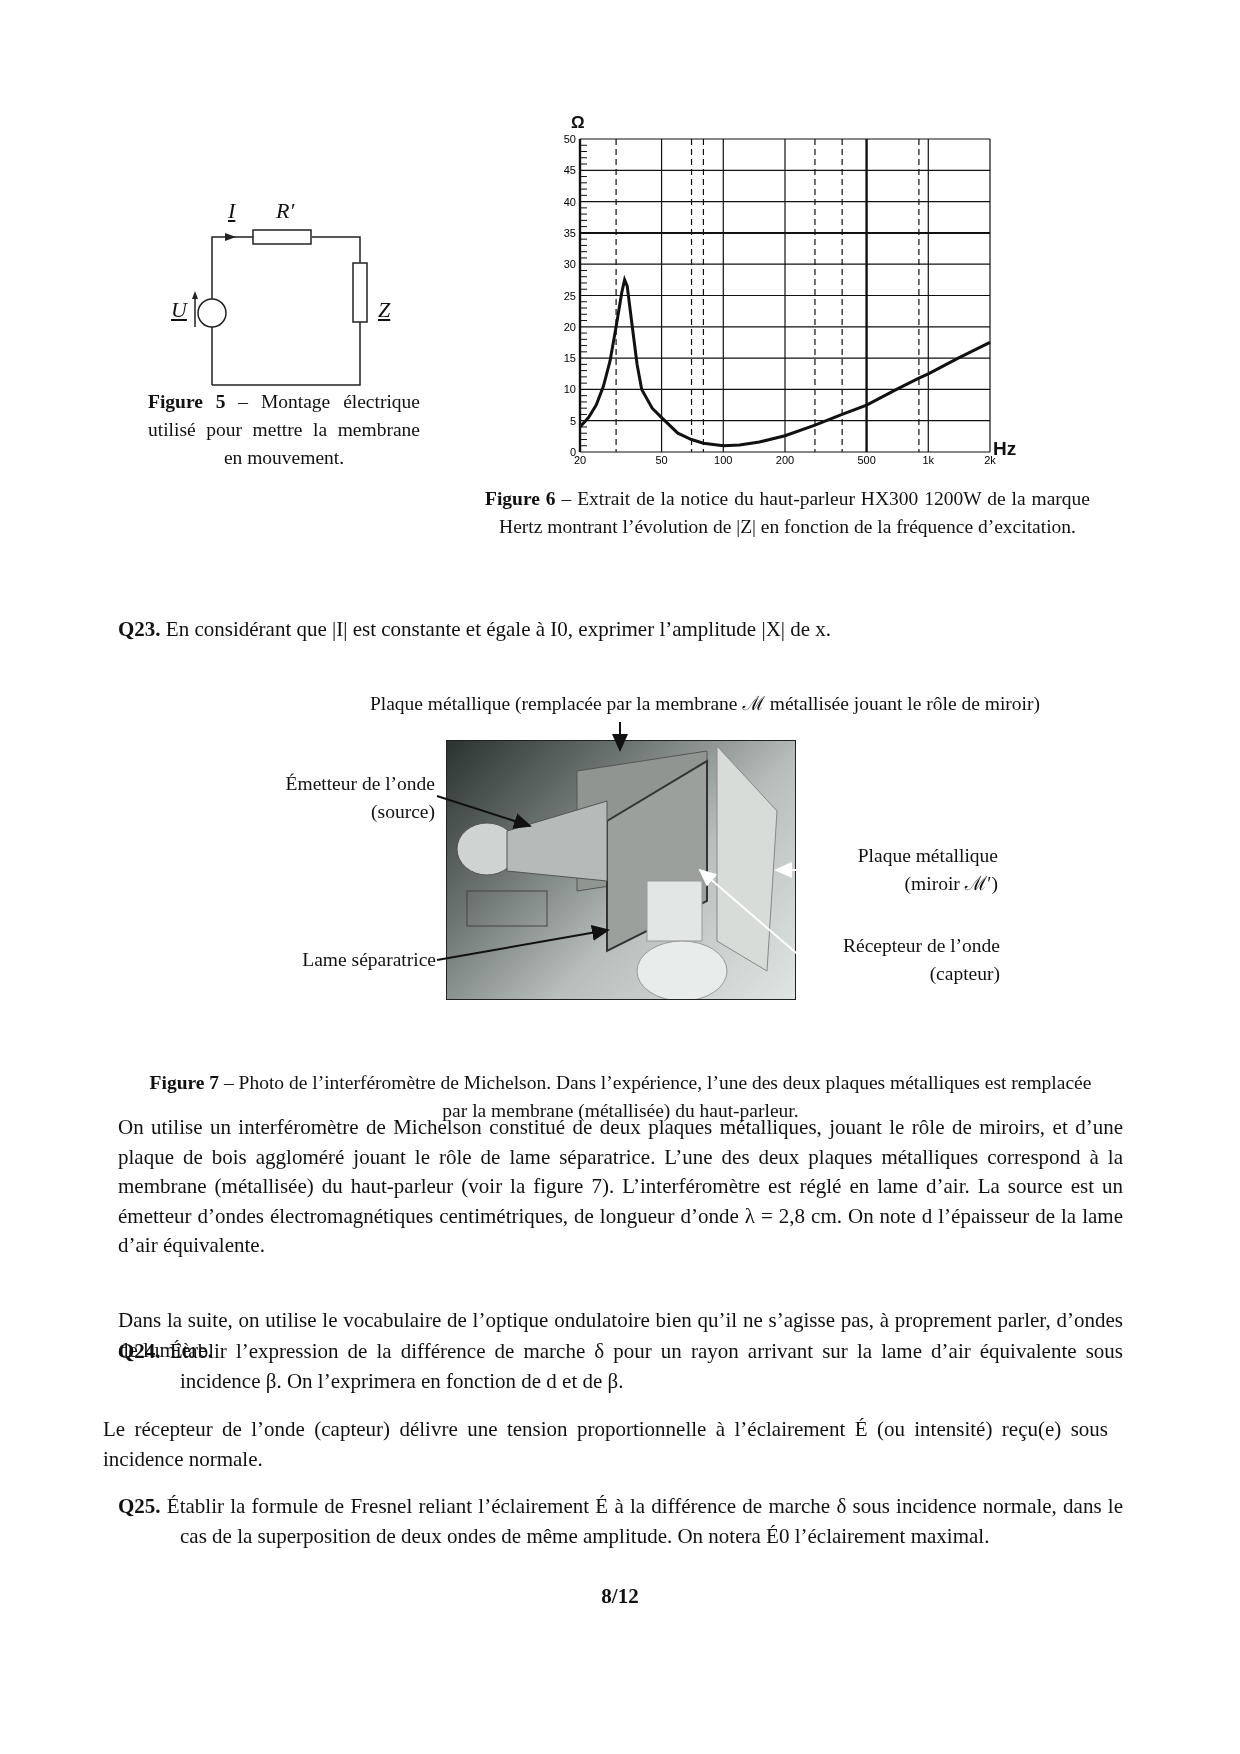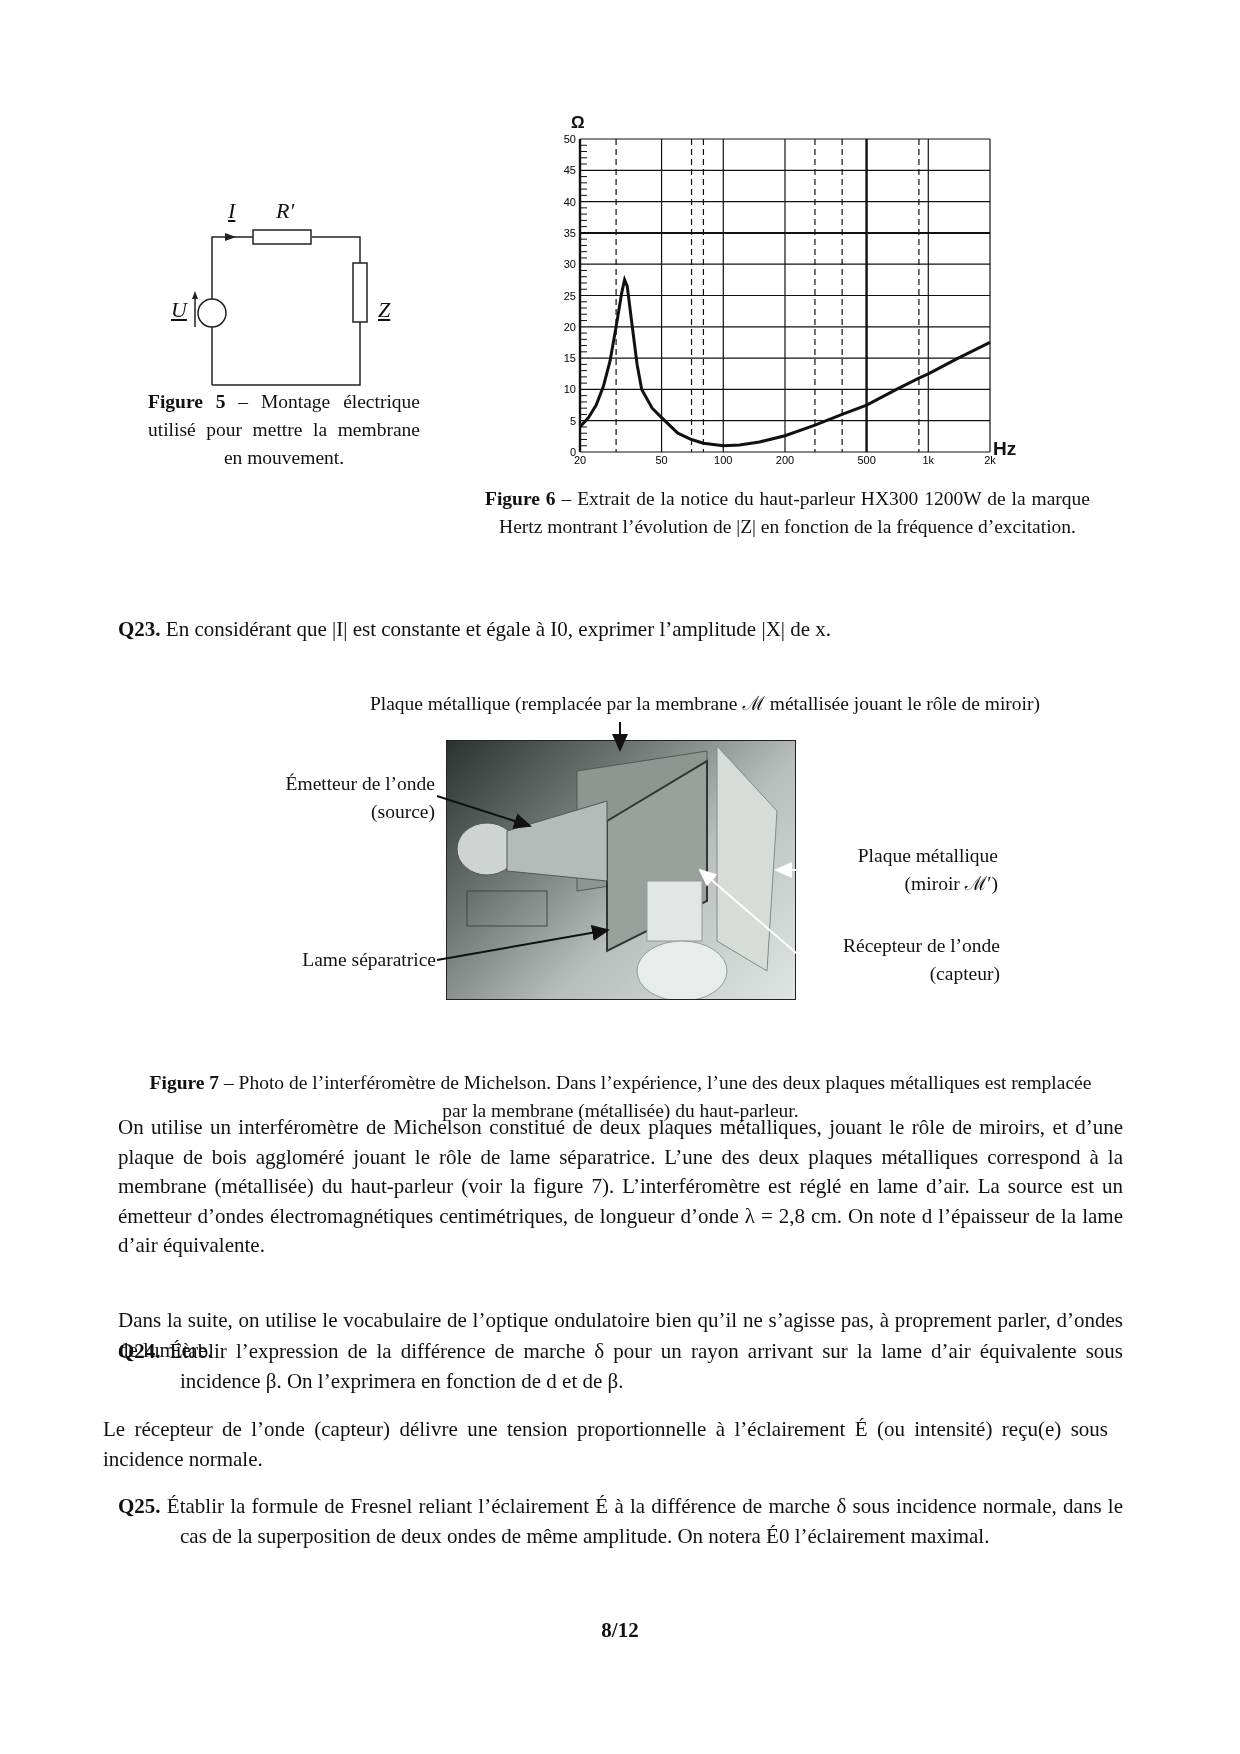--- a/index.html
+++ b/index.html
@@ -203,13 +203,13 @@
   <span>Établir l’expression de la différence de marche δ pour un rayon arrivant sur la lame d’air équivalente sous incidence β. On l’exprimera en fonction de d et de β.</span>
 </div>
 
 <div class="abs body-text" style="left:103px;top:1415px;width:1005px;">Le récepteur de l’onde (capteur) délivre une tension proportionnelle à l’éclairement É (ou intensité) reçu(e) sous incidence normale.</div>
 
 <div class="abs body-text" style="left:118px;top:1492px;width:1005px;padding-left:62px;text-indent:-62px;box-sizing:border-box;">
   <span class="q">Q25.</span>
   <span>Établir la formule de Fresnel reliant l’éclairement É à la différence de marche δ sous incidence normale, dans le cas de la superposition de deux ondes de même amplitude. On notera É0 l’éclairement maximal.</span>
 </div>
 
-<div class="abs" style="left:0;width:1240px;top:1618px;text-align:center;font-weight:bold;font-size:21px;">8/12</div>
+<div class="abs" style="left:0;width:1240px;top:1584px;text-align:center;font-weight:bold;font-size:21px;">8/12</div>
 
 </body></html>

